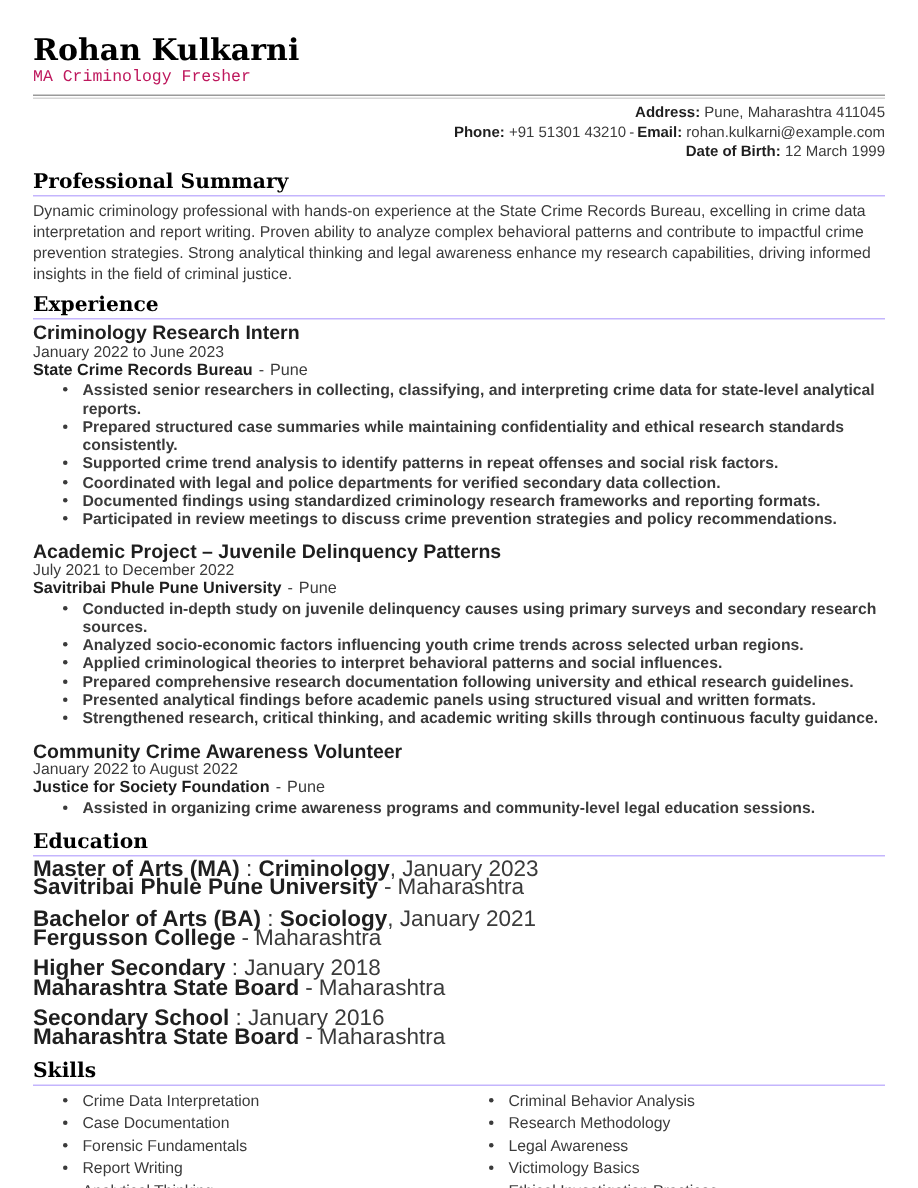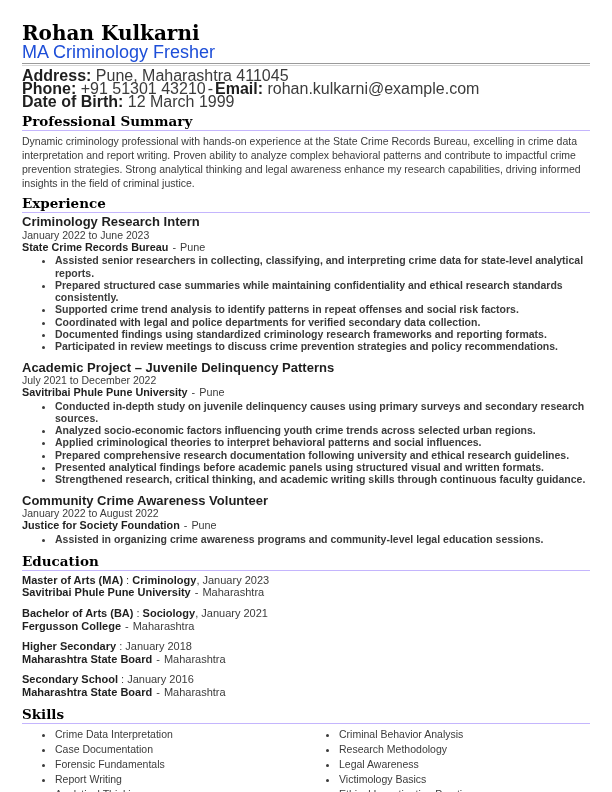--- a/index.html
+++ b/index.html
@@ -19,33 +19,33 @@
   h1.name {
     margin:0;
     font-family:"DejaVu Serif", serif;
     font-weight:bold;
     font-size:20px;
     line-height:22px;
     color:#000000;
   }
   .subtitle {
     margin-top:1px;
-    font-family:Liberation Sans, sans-serif;
-    font-size:18px;
+    font-family:Liberation Mono, monospace;
+    font-size:11px;
     line-height:15px;
-    color:#1d4ed8;
+    color:#be185d;
   }
   .header-rule {
     margin-top:3px;
     height:1px;
     border-top:1px solid #9a9a9a;
     border-bottom:1px solid #d6d6d6;
   }
   
-  .contact { margin-top:4px; font-size:16px; line-height:12.8px; }
+  .contact { margin-top:4px; font-size:10px; line-height:12.8px;text-align:right; }
   .b { font-weight:bold; color:#1f1f1f; }
   .sep { margin:0 2px; }
   
   h2.section {
     margin:6px 0 3px 0;
     font-family:"DejaVu Serif", serif;
     font-weight:bold;
     font-size:13.5px;
     line-height:15px;
     color:#000000;
@@ -66,21 +66,21 @@
   .job-company-line { font-size:10.8px; line-height:12.3px; }
   .dash { margin:0 4px; }
   ul.bullets {
     margin:1px 0 0 0;
     padding-left:33px;
     list-style:disc;
     font-weight:bold;
   }
   ul.bullets li { font-size:10.5px; line-height:12.3px; }
   
-  .edu { margin:2px 0 8px 0; font-size:11px; line-height:12.6px; }
+  .edu { margin:2px 0 8px 0; font-size:15px; line-height:12.6px; }
   
   .skills-cols { display:flex; margin-top:2px; }
   .skills-cols ul {
     margin:0; padding-left:33px;
     width:50%; box-sizing:border-box;
     list-style:disc;
   }
   .skills-cols li { font-size:10.5px; line-height:15px; }
 </style>
 </head>

